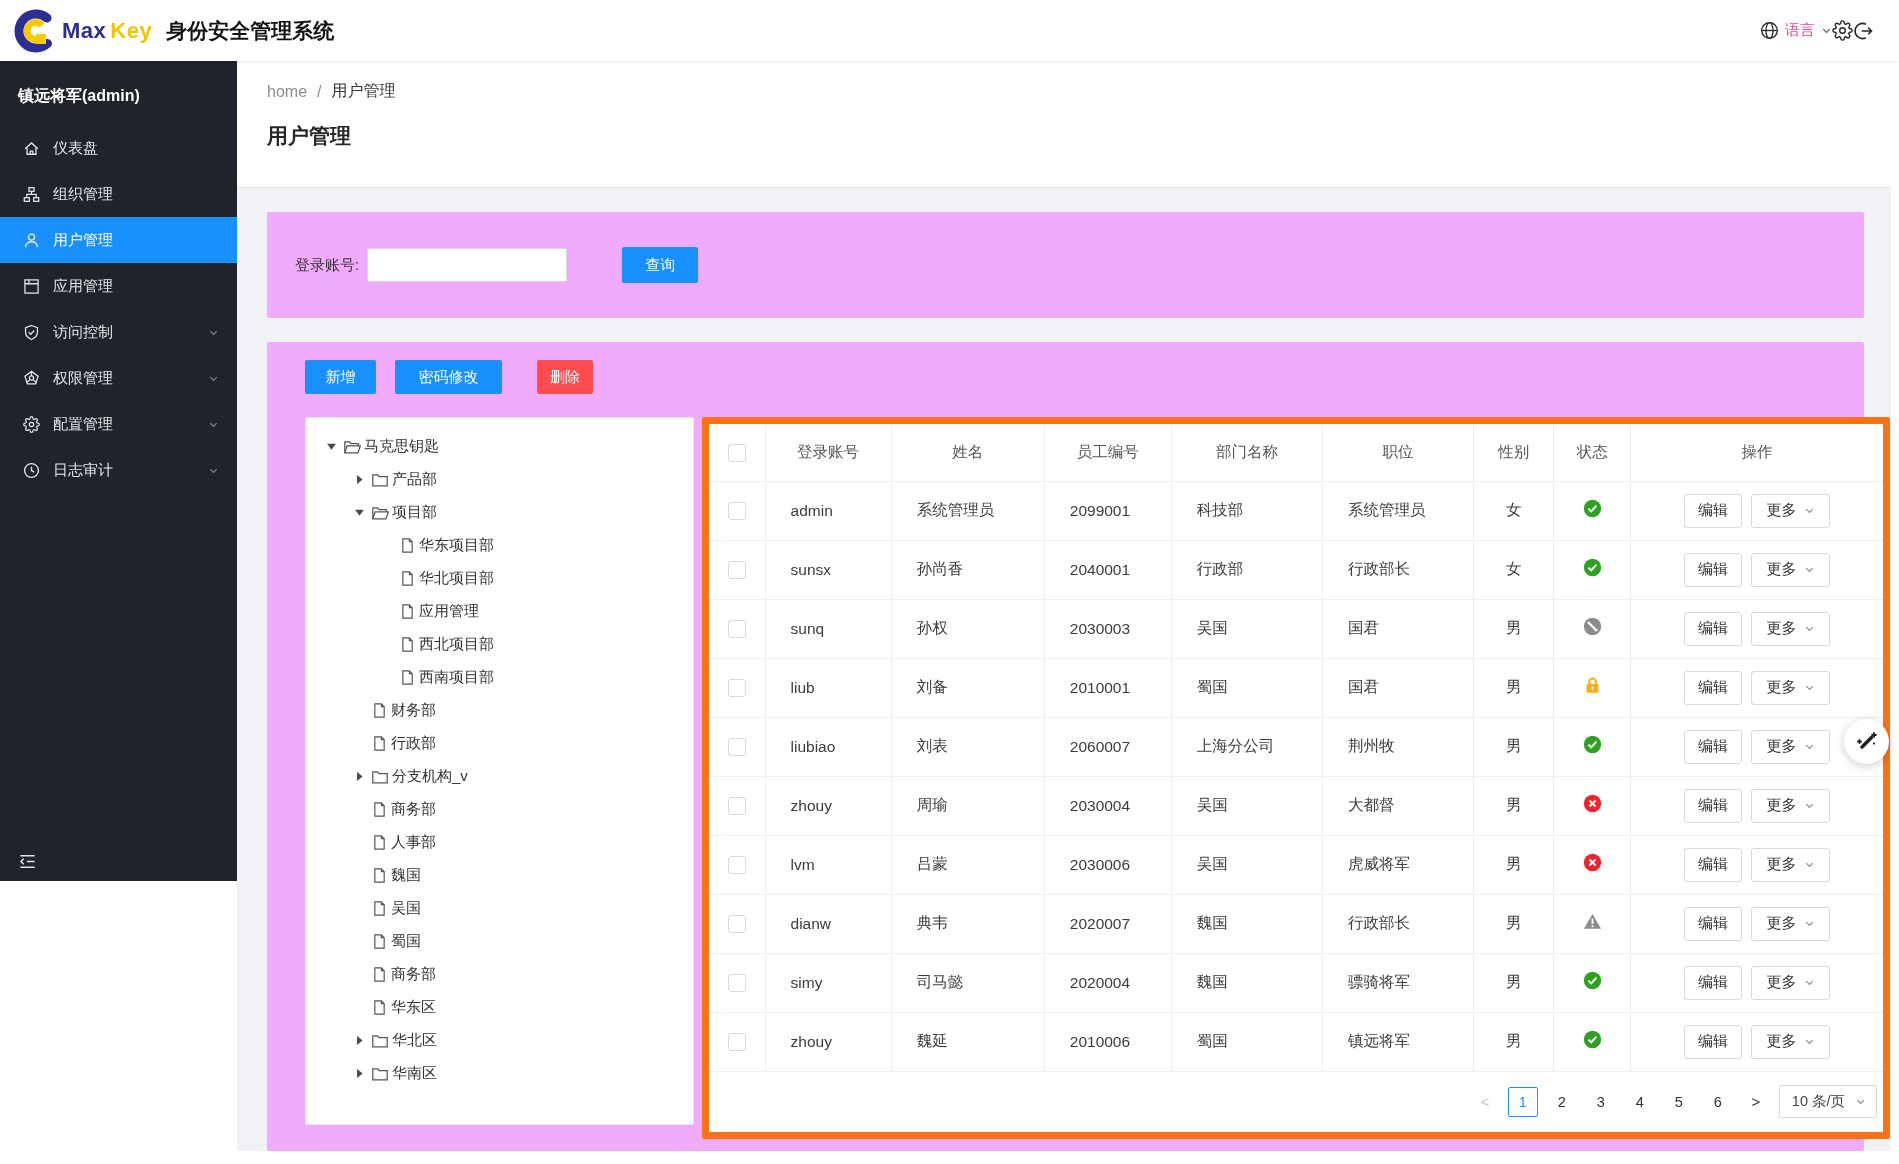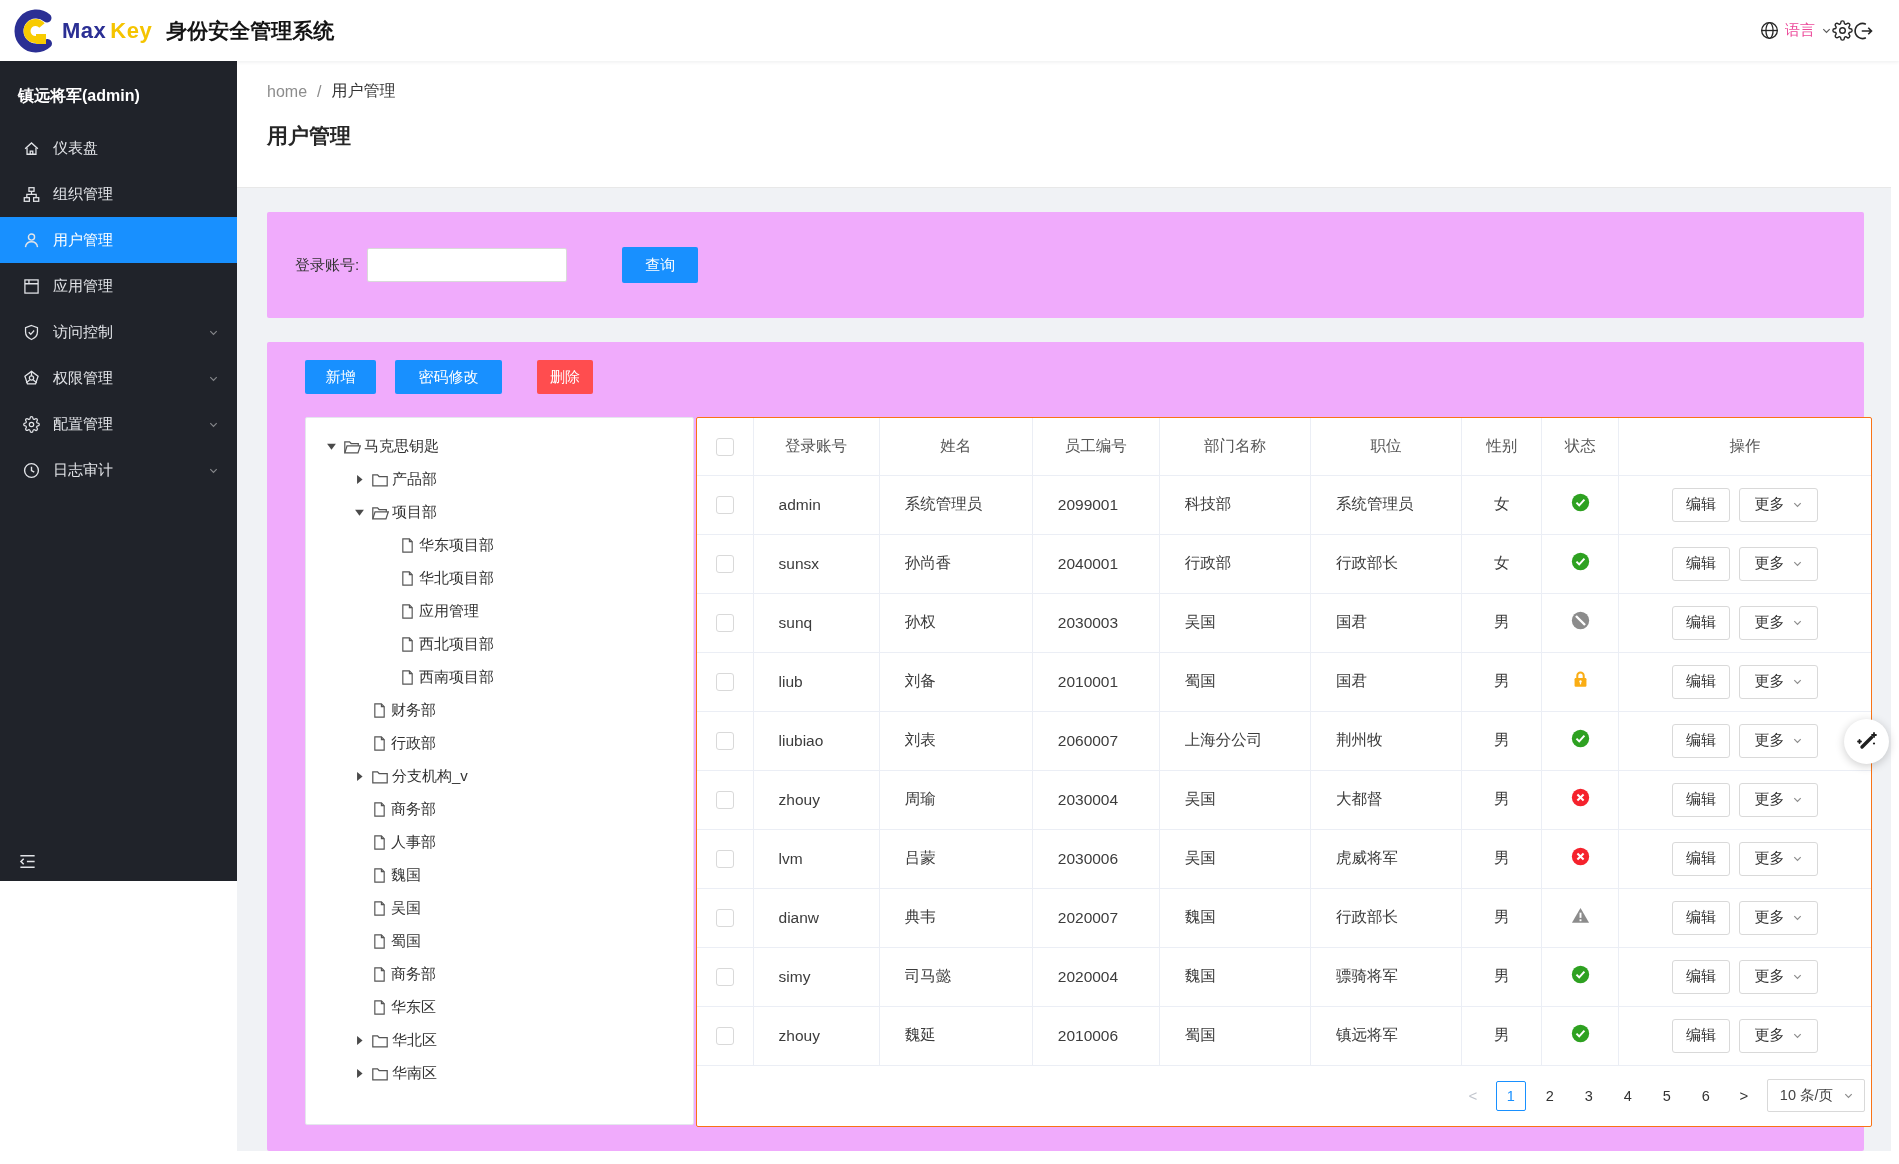--- a/index.html
+++ b/index.html
@@ -59,21 +59,21 @@
   .panes { display:flex; margin-top:23px; }
 
   
   .tree { width:389px; height:708px; border:1px solid #e4e7ed; border-radius:2px; background:#fff;
           padding-top:12px; overflow:hidden; flex:none; }
   .tree-item { height:33px; display:flex; align-items:center; font-size:15px; color:#333; cursor:pointer; }
   .tr-caret { width:24px; display:inline-flex; justify-content:center; flex:none; }
   .tr-icon { margin-right:3px; color:#555; flex:none; }
 
   
-  .table-wrap { flex:1; margin-left:2px; border:1px solid #f97316; border-radius:2px; background:#fff; }
+  .table-wrap { flex:1; margin-left:8px; border:7px solid #f97316; border-radius:2px; background:#fff; }
   table { width:1174px; border-collapse:collapse; table-layout:fixed; }
   th, td { border-right:1px solid #ebeef5; border-bottom:1px solid #ebeef5; font-weight:normal;
            font-size:15.5px; color:#3c3c3c; overflow:hidden; white-space:nowrap; }
   th:last-child, td:last-child { border-right:none; }
   thead th { height:57px; text-align:center; color:#555; }
   tbody td { height:59px; padding-left:25px; text-align:left; }
   tbody td.c-cb, thead th.c-cb { padding-left:0; text-align:center; }
   td.t-center { padding-left:0; text-align:center; }
   .cb { display:inline-block; width:18px; height:18px; border:1px solid #d9d9d9; border-radius:3px;
         background:#fff; vertical-align:middle; cursor:pointer; }

